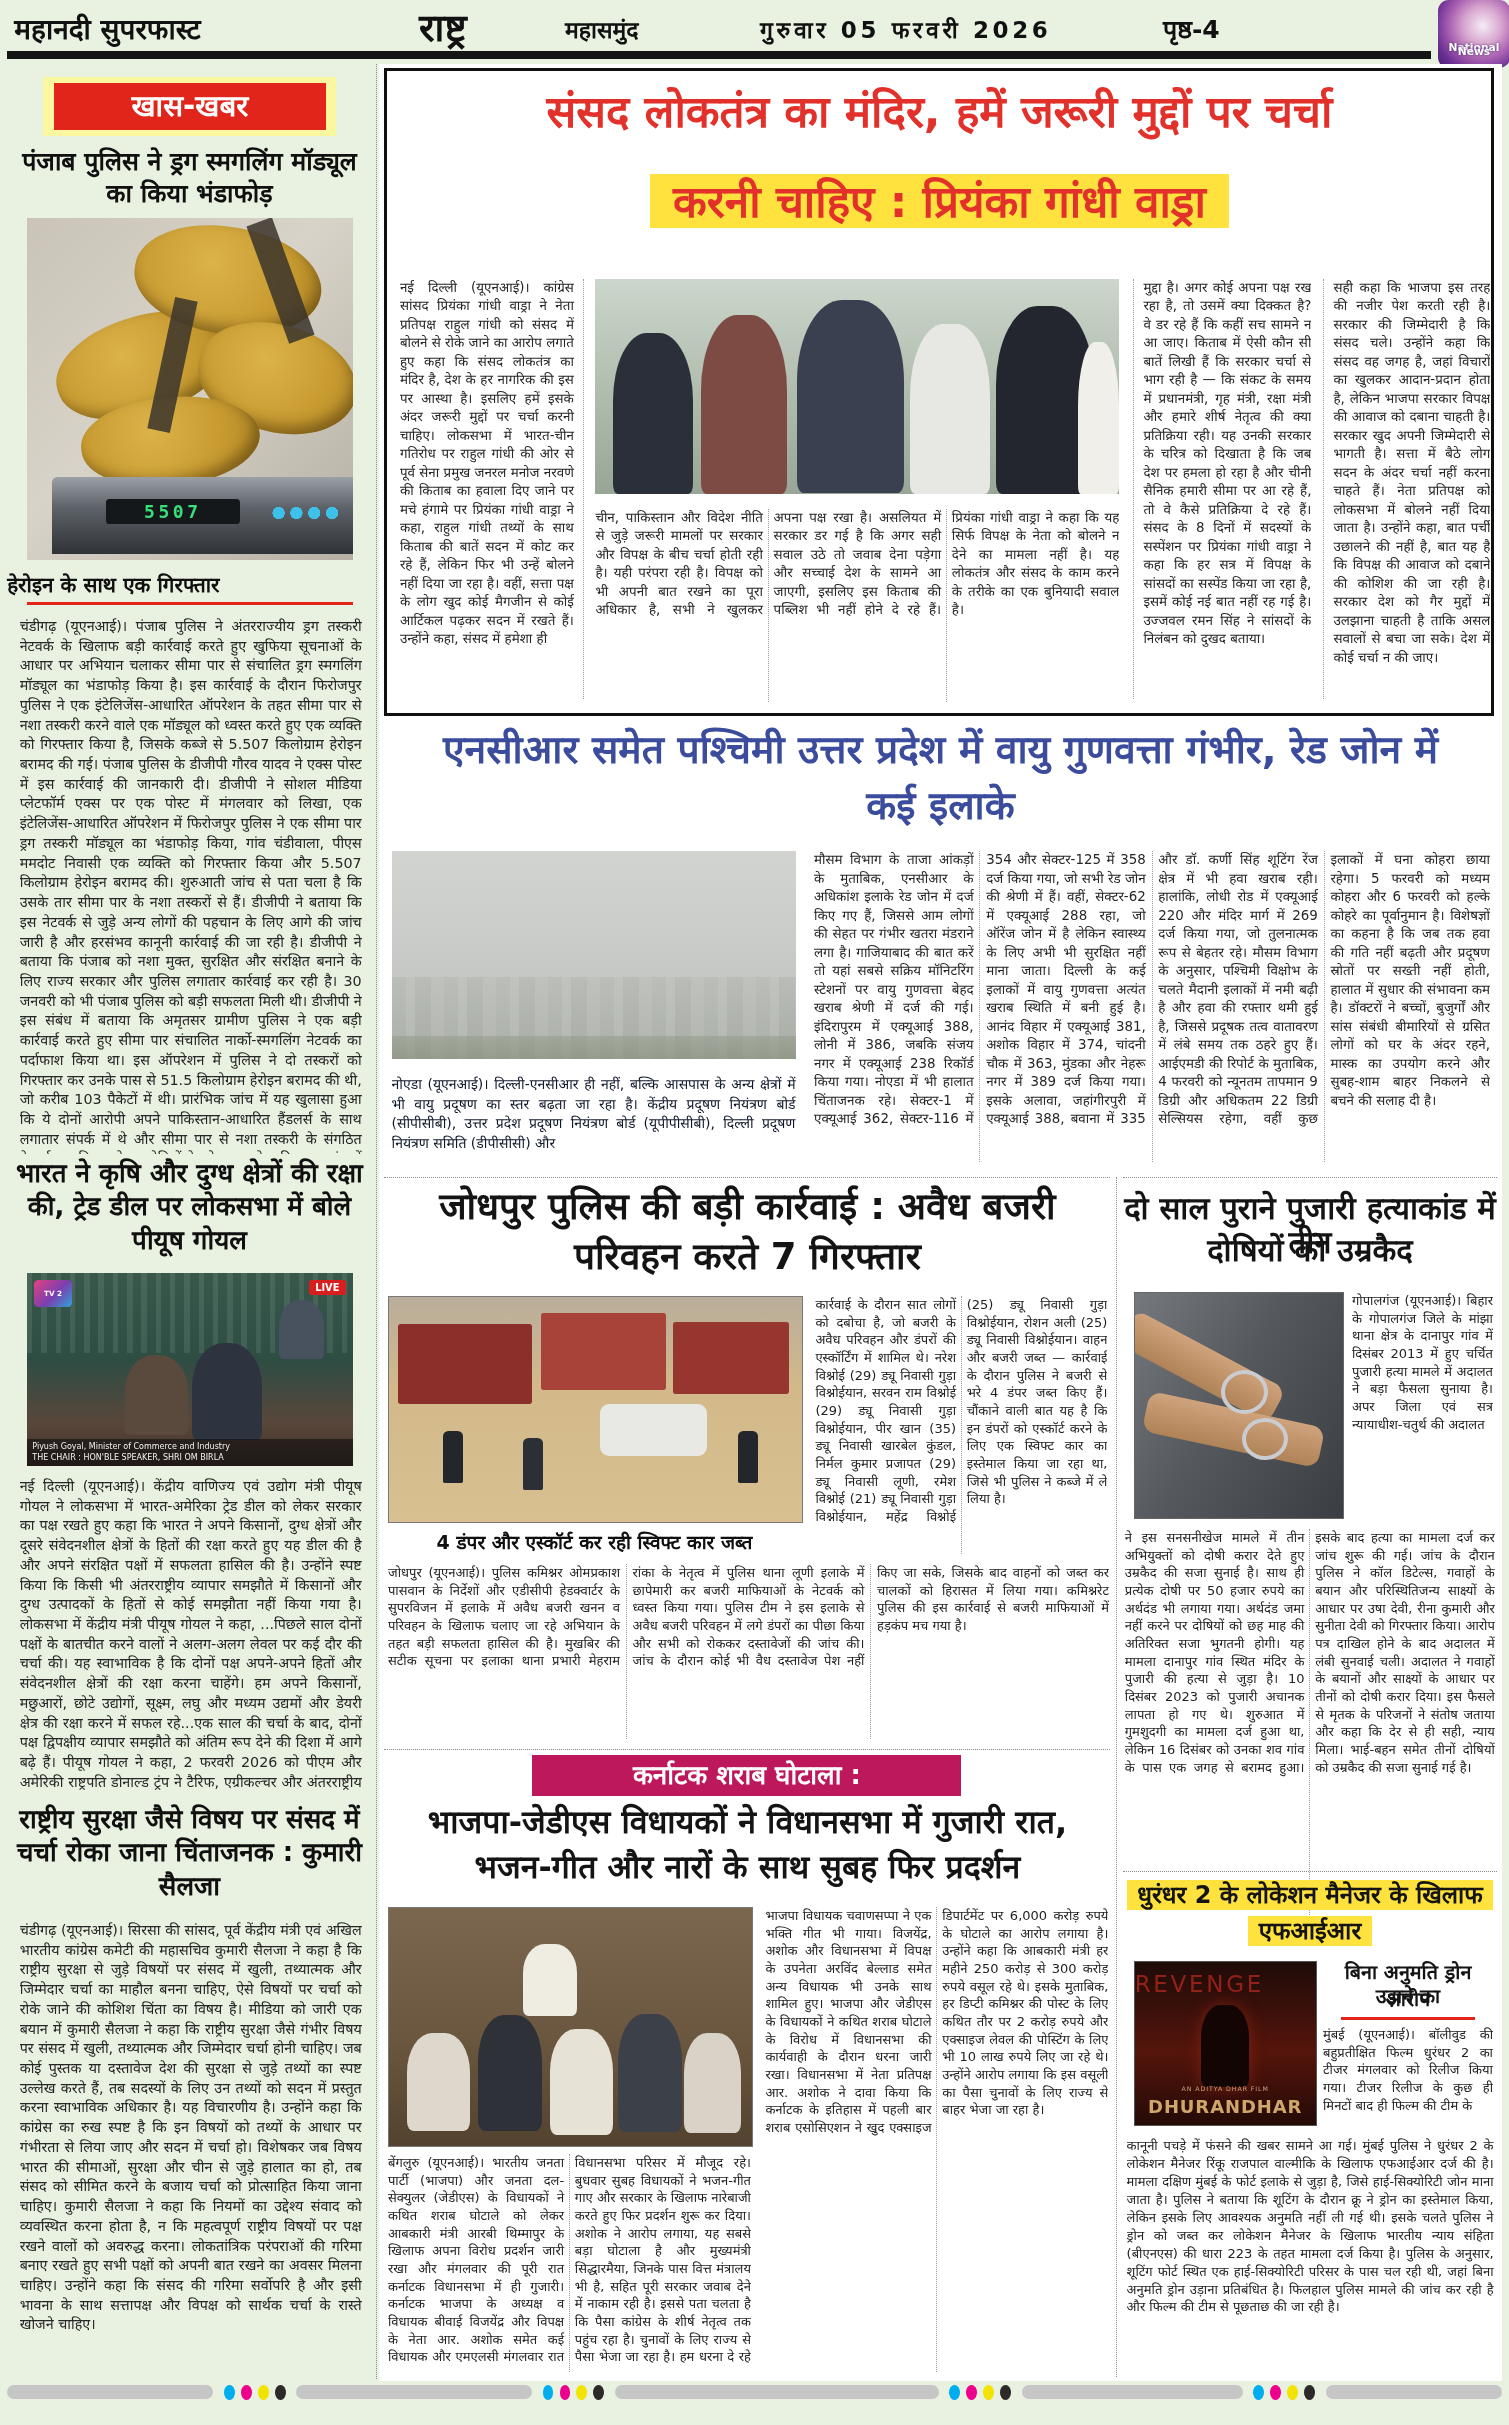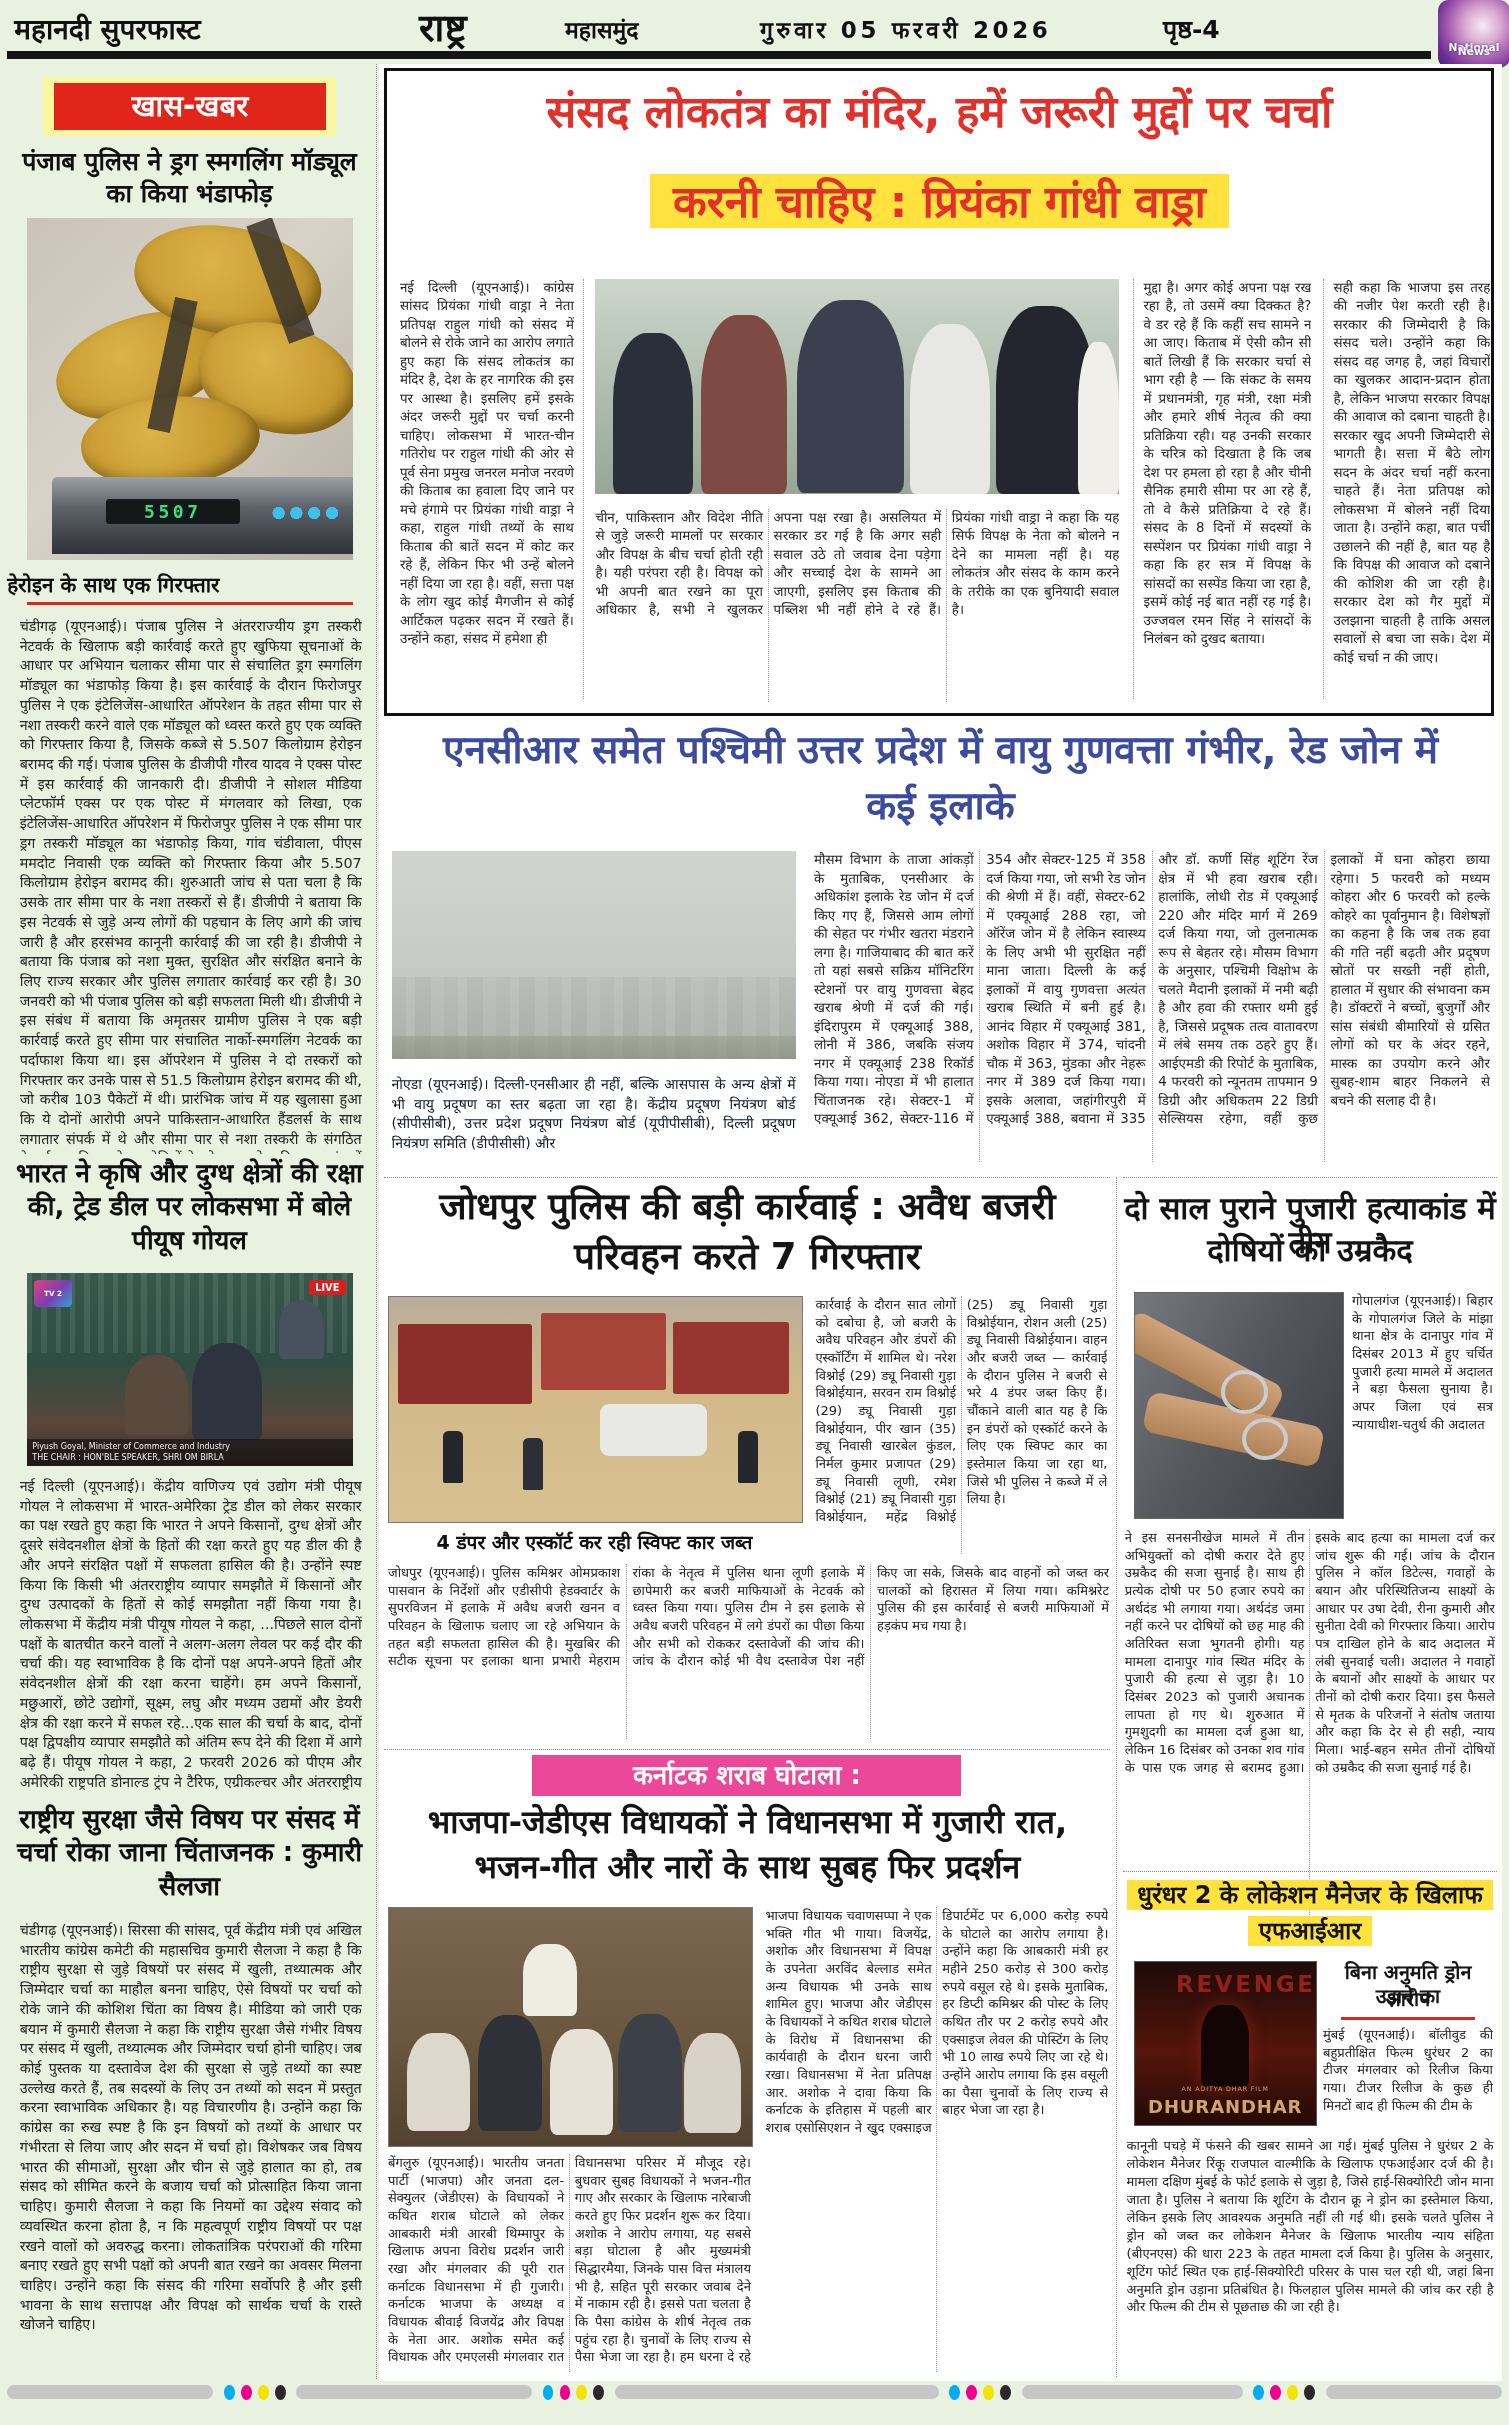--- a/index.html
+++ b/index.html
@@ -87,37 +87,37 @@
   .pr-hl{position:absolute;left:0;width:100%;text-align:center;font-weight:bold;color:#141414;line-height:1.1;}
   .pr-hl1{top:12.5px;font-size:31px;}
   .pr-hl2{top:55px;font-size:31px;}
   .cuffs-photo{position:absolute;left:10.7px;top:114px;width:208px;height:225px;background:linear-gradient(120deg,#75797d 0%,#55585c 45%,#3a3d41 100%);overflow:hidden;border:0.9px solid #666;}
   .arm{position:absolute;background:linear-gradient(#cfa37c,#b08257);border-radius:12.5px;}
   .cuff{position:absolute;border:4.5px solid #c9ccd1;border-radius:50%;background:transparent;}
   .pr-beside{position:absolute;left:229px;top:114px;width:141px;height:225px;font-size:13px;line-height:1.36;text-align:justify;overflow:hidden;}
   .pr-below{position:absolute;left:1.8px;top:351px;width:370px;height:392px;columns:2;column-gap:10.7px;column-rule:0.9px dotted #999;font-size:13px;line-height:1.36;text-align:justify;overflow:hidden;}
   
   #karnataka{position:absolute;left:5.4px;top:1685px;width:726px;height:628px;border-top:1.8px dotted #8a8a8a;}
-  .ka-band{position:absolute;left:148px;top:5.4px;width:429px;height:41px;background:#ec4899;}
+  .ka-band{position:absolute;left:148px;top:5.4px;width:429px;height:41px;background:#be185d;}
   .ka-band span{display:block;text-align:center;line-height:41px;font-size:26px;font-weight:bold;color:#fff;}
   .ka-hl{position:absolute;left:0;width:100%;text-align:center;font-weight:bold;color:#141414;line-height:1.1;}
   .ka-hl1{top:55px;font-size:32px;}
   .ka-hl2{top:100px;font-size:32px;}
   .karnataka-photo{position:absolute;left:3.6px;top:157px;width:363px;height:238px;background:linear-gradient(#7b6750 0%,#6b573f 55%,#52422f 100%);overflow:hidden;border:0.9px solid #777;}
   .crowd{position:absolute;border-radius:40% 40% 10% 10%;}
   .ka-beside{position:absolute;left:381px;top:157px;width:343px;height:465px;columns:2;column-gap:10.7px;column-rule:0.9px dotted #999;font-size:13px;line-height:1.36;text-align:justify;overflow:hidden;}
   .ka-below{position:absolute;left:3.6px;top:404px;width:363px;height:218px;columns:2;column-gap:10.7px;column-rule:0.9px dotted #999;font-size:13px;line-height:1.36;text-align:justify;overflow:hidden;}
   
   #dhurandhar{position:absolute;left:744px;top:1807px;width:374px;height:506px;border-top:1.8px dotted #8a8a8a;}
   .dh-hl{position:absolute;left:0;width:100%;text-align:center;font-weight:bold;color:#141414;line-height:1.2;}
   .dh-hl1{top:9px;font-size:24px;}
   .dh-hl2{top:45px;font-size:24px;}
   .dh-hl .hl-band{background:#ffe23e;padding:0.9px 10.7px;}
   .poster{position:absolute;left:10.7px;top:89px;width:181px;height:163px;background:linear-gradient(#1e0b08 0%,#55150c 55%,#240a06 100%);overflow:hidden;border:0.9px solid #555;}
-  .poster-top{position:absolute;left:0;top:9px;width:100%;text-align:right;font-size:23px;font-weight:bold;color:#a3251c;letter-spacing:2.7px;opacity:.85;}
+  .poster-top{position:absolute;left:0;top:9px;width:100%;text-align:left;font-size:23px;font-weight:normal;color:#a3251c;letter-spacing:2.7px;opacity:.85;}
   .poster-fig{position:absolute;left:66px;top:43px;width:48px;height:82px;background:#140505;border-radius:40% 40% 10% 10%;box-shadow:0 0 16px rgba(160,40,20,.6);}
   .poster-credit{position:absolute;left:0;top:123px;width:100%;text-align:center;font-size:6.3px;color:#c8a584;letter-spacing:0.9px;}
   .poster-title{position:absolute;left:0;top:134px;width:100%;text-align:center;font-size:18px;font-weight:bold;color:#cfa66b;letter-spacing:0.9px;}
   .dh-sub{position:absolute;left:200px;width:170px;text-align:center;font-weight:bold;font-size:19.7px;color:#141414;line-height:1.2;}
   .dh-sub1{top:89px;}
   .dh-sub2{top:116px;}
   .dh-rule{position:absolute;left:218px;top:145px;width:134px;height:2.7px;background:#e1251b;}
   .dh-beside{position:absolute;left:200px;top:154px;width:170px;height:106px;font-size:13px;line-height:1.36;text-align:justify;overflow:hidden;}
   .dh-below{position:absolute;left:3.6px;top:265px;width:367px;height:234px;font-size:13px;line-height:1.38;text-align:justify;overflow:hidden;}
   

